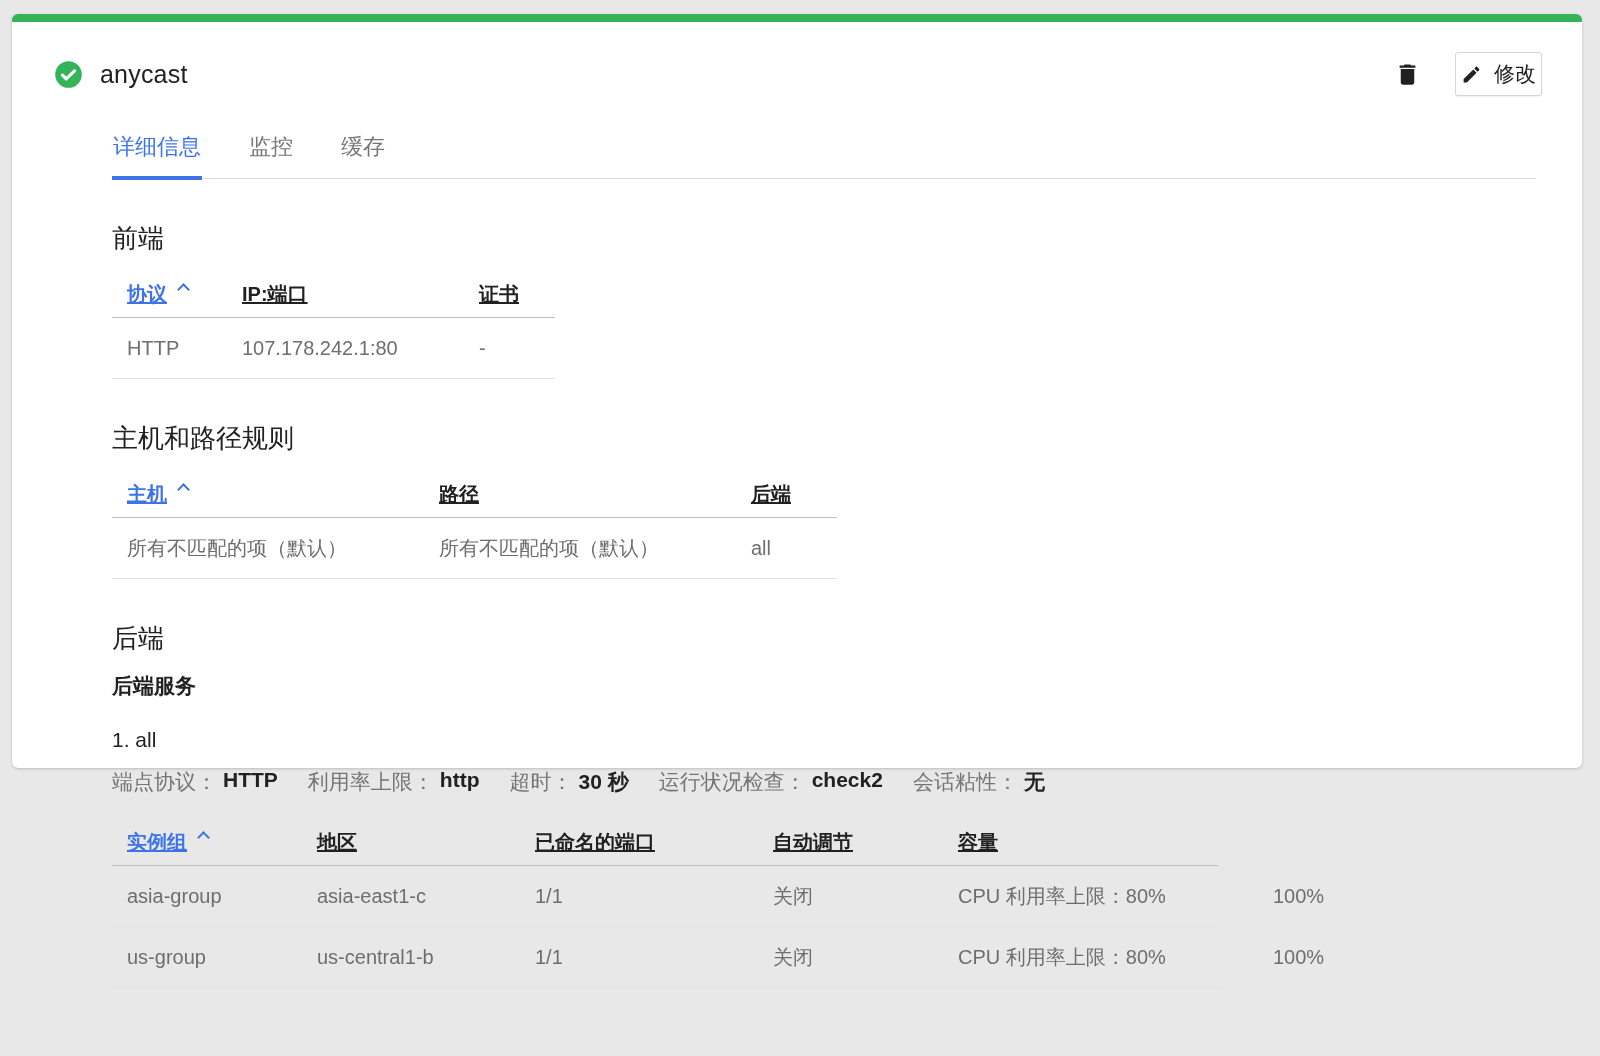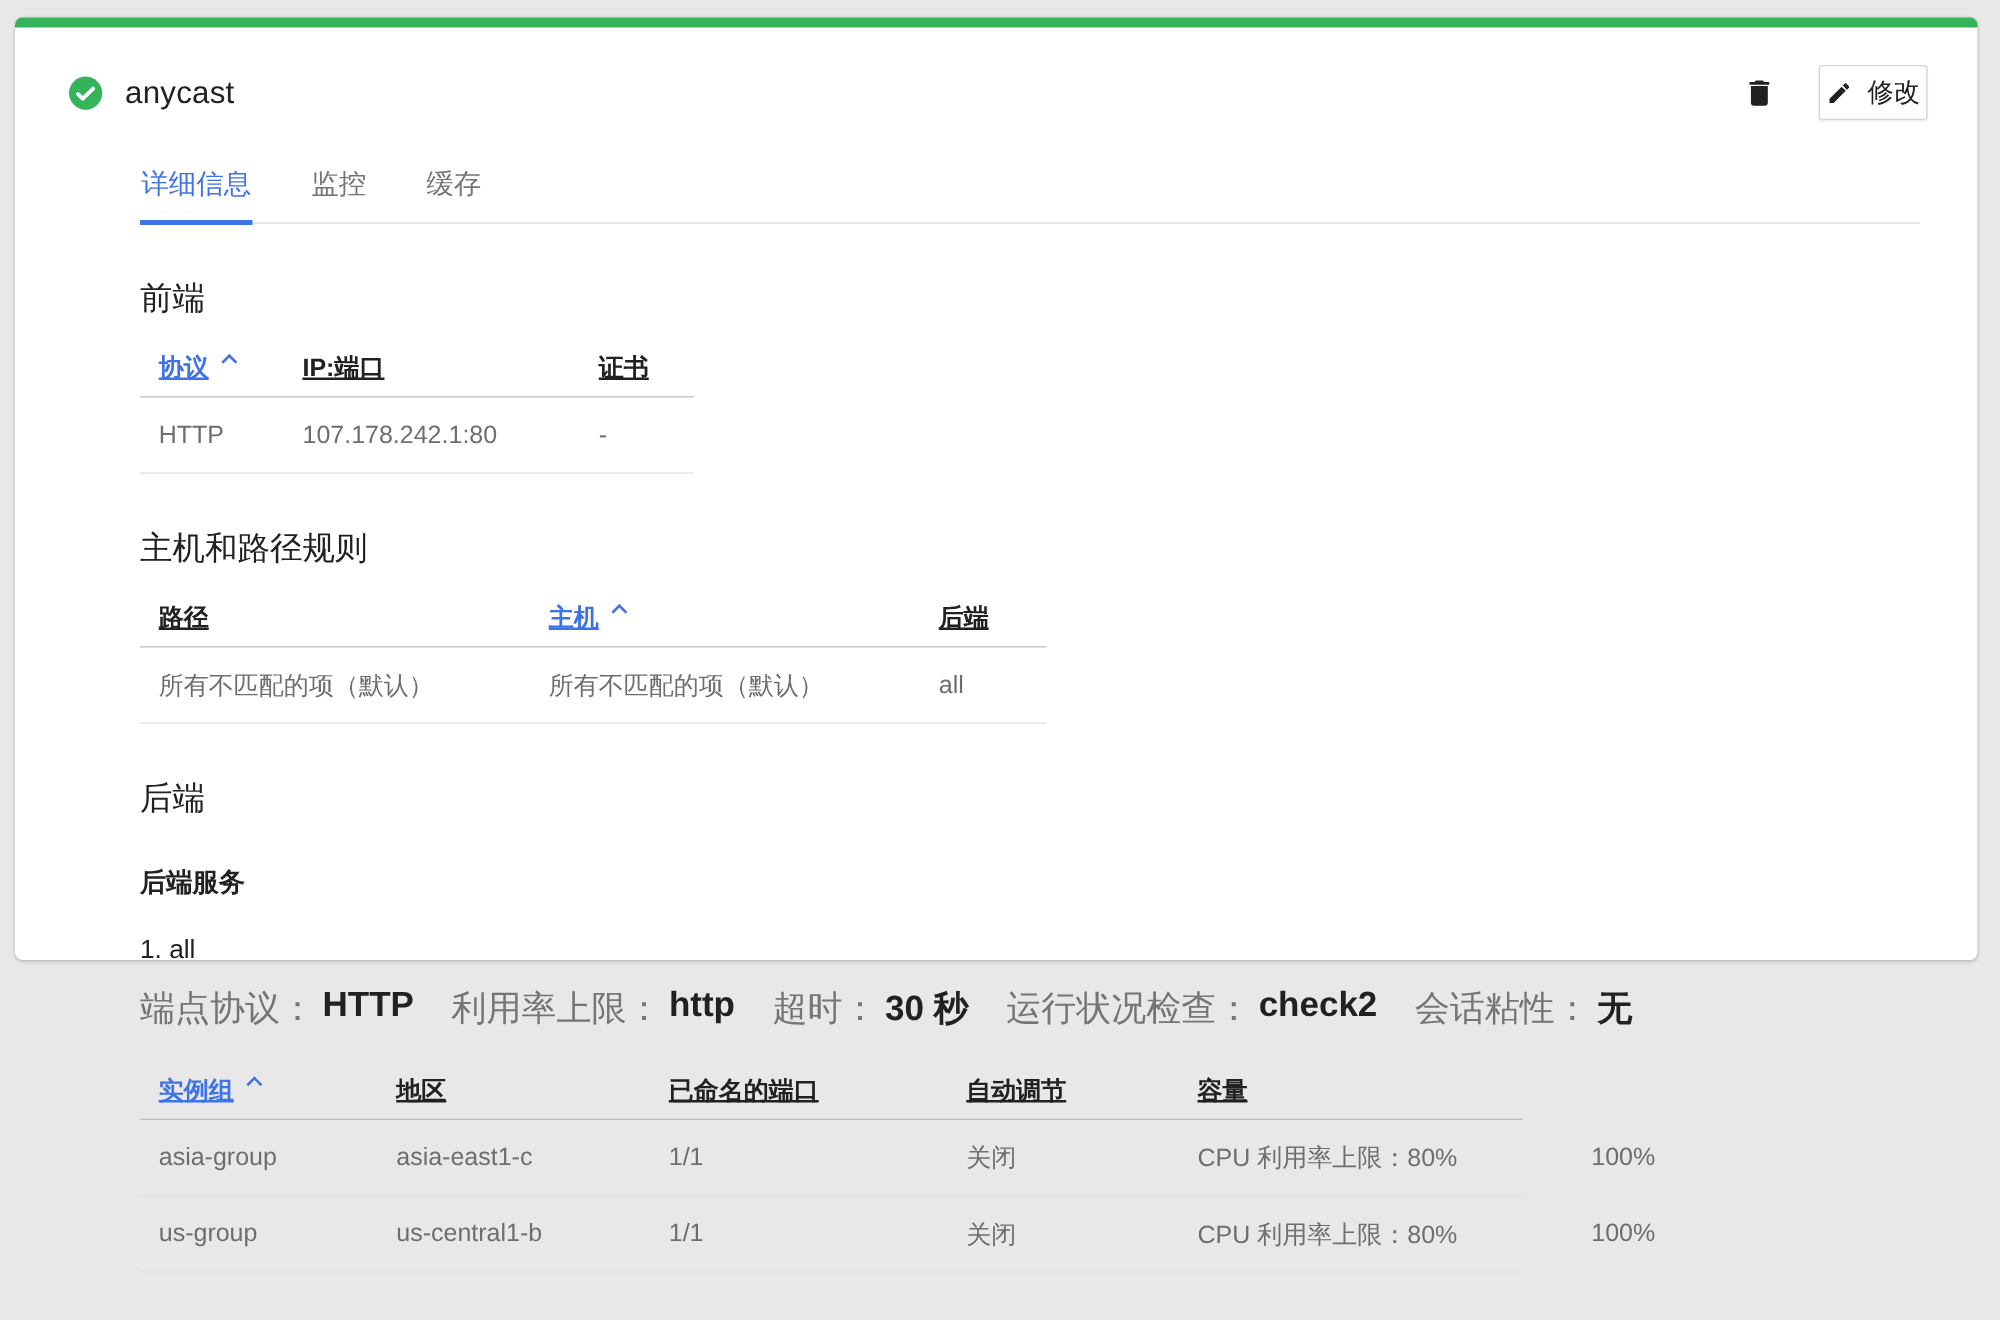--- a/index.html
+++ b/index.html
@@ -36,39 +36,39 @@
   }
   .edit-btn svg{width:21px;height:21px;margin-right:12px;}
 
   .tabbar{display:flex;margin:26px 46px 0 100px;border-bottom:1px solid #dcdcdc;}
   .tab{position:relative;margin-right:46px;padding:10px 1px 16px;font-size:22px;color:var(--text-gray);cursor:pointer;}
   .tab.active{color:var(--blue);}
   .tab.active::after{content:"";position:absolute;left:0;right:0;bottom:-2px;height:4px;background:var(--blue);}
 
   .content{padding:0 0 0 100px;}
   .sec-heading{font-size:26px;font-weight:500;margin-top:42px;}
-  .sub-heading{font-size:21px;font-weight:700;margin-top:36px;}
+  .sub-heading{font-size:21px;font-weight:700;margin-top:16px;}
   .service-title{font-size:21px;font-weight:500;margin-top:28px;}
 
   .tbl{margin-top:16px;}
   .tr{display:grid;align-items:center;padding-left:15px;}
   .thead{height:46px;border-bottom:1px solid var(--border-dark);font-weight:700;font-size:20px;}
   .th{display:flex;align-items:flex-start;text-decoration:underline;}
   .th.sorted{color:var(--blue);cursor:pointer;}
   .caret{display:inline-block;width:9px;height:9px;border-left:2px solid var(--blue);border-top:2px solid var(--blue);transform:rotate(45deg);margin-left:12px;margin-top:4px;}
   .trow{height:61px;border-bottom:1px solid var(--border-light);color:#6e6e6e;font-size:20px;}
 
   .tbl-frontend{width:443px;}
   .tbl-frontend .tr{grid-template-columns:115px 237px 1fr;}
   .tbl-host{width:725px;}
   .tbl-host .tr{grid-template-columns:312px 312px 1fr;}
   .tbl-instance{width:1106px;}
   .tbl-instance .tr{grid-template-columns:162px 190px 210px 157px 287px 1fr;gap:28px;}
 
-  .meta-line{display:flex;margin-top:16px;font-size:28px;}
+  .meta-line{display:flex;margin-top:16px;font-size:21px;}
   .meta-item{display:flex;margin-right:30px;}
   .meta-label{color:var(--text-gray);}
   .meta-value{color:var(--text-dark);font-weight:700;margin-left:6px;}
 </style>
 </head>
 <body>
 
 <div class="card">
   <div class="accent-bar"></div>
 
@@ -113,25 +113,25 @@
       <div class="tr trow">
         <div>HTTP</div>
         <div>107.178.242.1:80</div>
         <div>-</div>
       </div>
     </div>
 
     <div class="sec-heading">主机和路径规则</div>
     <div class="tbl tbl-host">
       <div class="tr thead">
-        <div class="th">路径</div>
         <div class="th sorted">
           <span>主机</span>
           <span class="caret"></span>
         </div>
+        <div class="th">路径</div>
         <div class="th">后端</div>
       </div>
       <div class="tr trow">
         <div>所有不匹配的项（默认）</div>
         <div>所有不匹配的项（默认）</div>
         <div>all</div>
       </div>
     </div>
 
     <div class="sec-heading">后端</div>

